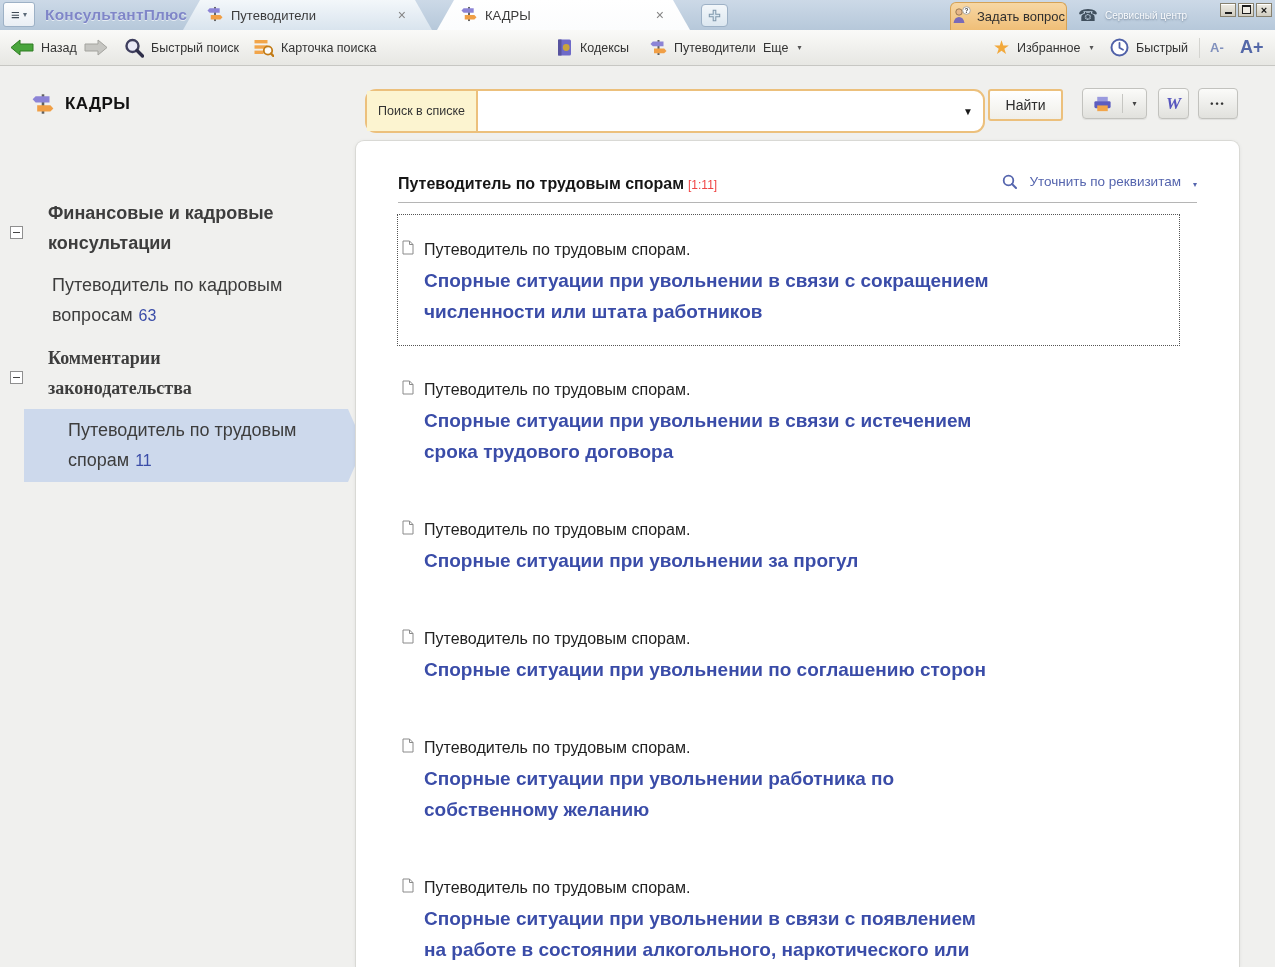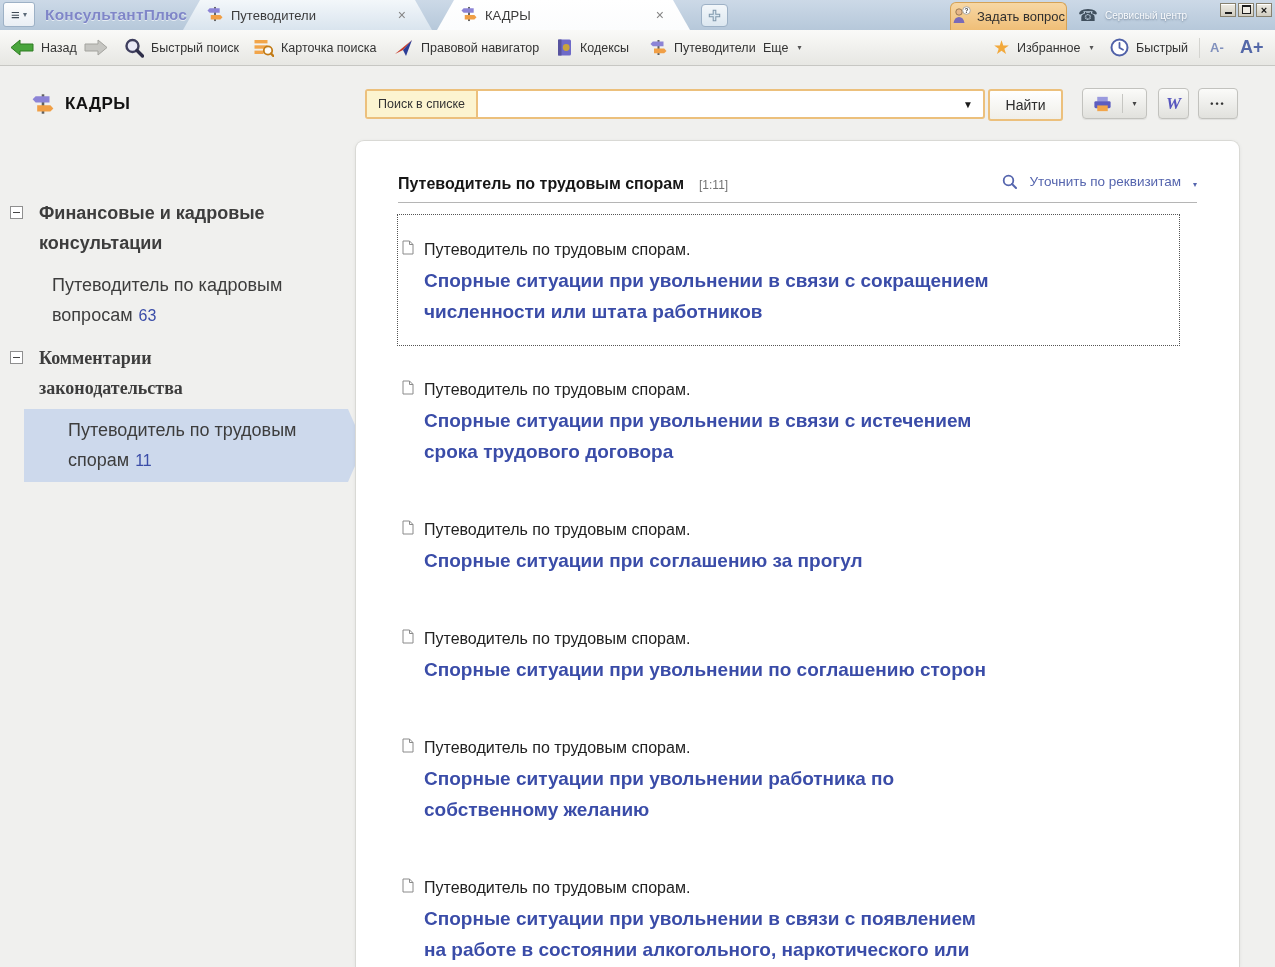--- a/index.html
+++ b/index.html
@@ -47,60 +47,60 @@
     background:linear-gradient(#fafaf8,#e7e7e3);border-bottom:1px solid #c7c7c3;box-sizing:border-box;}
   .tb-item{position:absolute;top:0;height:35px;display:flex;align-items:center;gap:7px;
     font-size:12.5px;color:#333;cursor:pointer;white-space:nowrap;}
   .tb-item .caret{font-size:8px;color:#555;margin-left:2px;}
   .tb-div{position:absolute;left:1199px;top:8px;width:1px;height:20px;background:#d4d4d0;}
   .a-minus{font-size:13px;color:#8191bd;font-weight:bold;}
   .a-plus{font-size:18px;color:#5468a8;font-weight:bold;}
   
   .page-title{position:absolute;left:32px;top:88px;height:32px;display:flex;align-items:center;gap:11px;}
   .page-title .label{font-size:17px;font-weight:bold;color:#121212;letter-spacing:.4px;}
-  .search-group{position:absolute;left:365px;top:89px;width:620px;height:30px;box-sizing:border-box;
-    border:2px solid #ecc07c;border-radius:3px;background:#fff;display:flex;align-items:stretch;}
+  .search-group{position:absolute;left:365px;top:89px;width:620px;height:44px;box-sizing:border-box;
+    border:2px solid #ecc07c;border-radius:11px;background:#fff;display:flex;align-items:stretch;}
   .search-label{background:#fcf4d0;border-right:2px solid #ecc07c;display:flex;align-items:center;
     padding:0 11px;font-size:12.5px;color:#333;white-space:nowrap;}
   .search-input{flex:1;border:none;outline:none;font-size:14px;padding:0 8px;font-family:inherit;background:#fff;min-width:0;}
   .search-drop{width:30px;display:flex;align-items:center;justify-content:center;font-size:10px;color:#1a1a1a;cursor:pointer;}
   .find-btn{position:absolute;left:988px;top:89px;width:75px;height:32px;box-sizing:border-box;
     border:2px solid #ecc07c;border-radius:3px;background:linear-gradient(#ffffff,#f0efe9);
     font-size:14px;color:#2c2c2c;font-family:inherit;cursor:pointer;}
   .gray-btn{position:absolute;top:88px;height:31px;box-sizing:border-box;border:1px solid #c2c2be;border-radius:4px;
     background:linear-gradient(#fbfbf9,#e1e1dd);box-shadow:0 1px 1px rgba(0,0,0,.07);
     display:flex;align-items:center;justify-content:center;cursor:pointer;}
   .print-btn{left:1082px;width:65px;padding:0;}
   .print-main{width:39px;display:flex;align-items:center;justify-content:center;height:100%;}
   .print-sep{width:1px;height:19px;background:#c6c6c2;}
   .print-caret{flex:1;display:flex;align-items:center;justify-content:center;font-size:8px;color:#444;height:100%;}
   .w-btn{left:1158px;width:31px;font-family:"Liberation Serif","DejaVu Serif",serif;
     font-style:italic;font-weight:bold;font-size:17px;color:#5756be;}
   .more-btn{left:1198px;width:40px;font-size:9px;letter-spacing:2px;color:#333;font-weight:bold;}
   
   .sidebar{position:absolute;left:0;top:66px;width:355px;bottom:0;box-sizing:border-box;padding-top:132px;}
-  .tree-node{display:flex;align-items:flex-start;gap:16px;padding-left:10px;margin-bottom:12px;cursor:pointer;}
+  .tree-node{display:flex;align-items:center;gap:25px;padding-left:10px;margin-bottom:12px;cursor:pointer;}
   .tree-node.tight{margin-bottom:6px;font-family:Liberation Serif, serif;}
   .minus-box{width:13px;height:13px;box-sizing:border-box;border:1px solid #8f8f8f;background:#fff;
     margin-top:8px;position:relative;flex:none;cursor:pointer;}
   .minus-box::after{content:"";position:absolute;left:2px;right:2px;top:5px;height:1px;background:#444;}
   .tree-node .lbl{font-size:18px;line-height:30px;font-weight:bold;color:#3d3d3d;white-space:pre-line;}
   .tree-child{padding-left:52px;margin-bottom:12px;font-size:18px;line-height:30px;color:#3d3d3d;cursor:pointer;}
   .tree-child .lbl{white-space:pre-line;display:inline;}
   .tree-child .count{color:#3a4ca8;font-size:16px;margin-left:6px;}
   .tree-child.selected{margin-left:24px;padding:6px 20px 6px 44px;width:340px;box-sizing:border-box;
     background:#cdd9ec;margin-bottom:0;
     clip-path:polygon(0 0,calc(100% - 16px) 0,100% 50%,calc(100% - 16px) 100%,0 100%);}
   
   .content{position:absolute;left:355px;top:140px;width:885px;bottom:0;box-sizing:border-box;
     background:#fff;border:1px solid #d9d9d5;border-bottom:none;border-radius:9px 9px 0 0;
     box-shadow:0 1px 4px rgba(0,0,0,.06);}
   .content-header{display:flex;align-items:baseline;padding:33px 42px 9px;}
   .ch-title{font-size:16px;font-weight:bold;color:#161616;}
-  .ch-range{font-size:12px;color:#737373;margin-left:15px;}
+  .ch-range{font-size:12px;color:#ef4444;margin-left:4px;}
   .refine{margin-left:auto;display:flex;align-items:flex-end;gap:12px;color:#5565ae;font-size:13.5px;cursor:pointer;}
   .refine .caret{font-size:8px;color:#5565ae;}
   .separator{height:1px;background:#b5b5b5;margin:0 42px 11px;}
   .items{padding:0 59px 0 41px;}
   .item{position:relative;border:1px dotted transparent;padding:19px 10px 18px 26px;margin-bottom:8px;}
   .item.focused{border-color:#555;}
   .doc-icon{position:absolute;left:4px;top:25px;}
   .item-title{font-size:16px;line-height:31px;color:#212121;}
   .item-link{font-size:19px;line-height:31px;color:#3a4ca8;white-space:pre-line;cursor:pointer;font-weight:bold;}
 </style>
@@ -196,27 +196,20 @@
   <div class="tb-item" style="left:254px">
     <svg width="20" height="19" viewBox="0 0 20 19">
       <rect x="0.5" y="2" width="13" height="3.4" fill="#f2a54a"></rect>
       <rect x="0.5" y="7.3" width="13" height="3.4" fill="#f2a54a"></rect>
       <rect x="0.5" y="12.6" width="9" height="3.4" fill="#f2a54a"></rect>
       <circle cx="14" cy="12.5" r="4.2" fill="rgba(255,255,255,.8)" stroke="#c27b16" stroke-width="1.8"></circle>
       <line x1="17" y1="15.5" x2="19.3" y2="18" stroke="#c27b16" stroke-width="2.4" stroke-linecap="round"></line>
     </svg>
     <span>Карточка поиска</span>
   </div>
-  <div class="tb-item" style="left:394px">
-    <svg width="20" height="18" viewBox="0 0 20 18">
-      <polygon points="1,15 18,1 9,11" fill="#c93a28"></polygon>
-      <polygon points="9,11 18,1 12,17" fill="#2c3d96"></polygon>
-    </svg>
-    <span>Правовой навигатор</span>
-  </div>
   <div class="tb-item" style="left:556px">
     <svg width="17" height="19" viewBox="0 0 17 19">
       <rect x="2" y="1.5" width="13" height="16" rx="1.5" fill="#6e6ac8"></rect>
       <rect x="2" y="1.5" width="3.5" height="16" fill="#57539e"></rect>
       <circle cx="10.2" cy="9.5" r="3.4" fill="#c9a43c"></circle>
     </svg>
     <span>Кодексы</span>
   </div>
   <div class="tb-item" style="left:650px">
     <svg width="17" height="17" viewBox="0 0 17 17">
@@ -348,21 +341,21 @@
     </div>
 
     <div class="item">
       <span class="doc-icon">
         <svg width="12" height="15" viewBox="0 0 12 15">
             <path d="M1 1 h6.5 l3.5 3.5 v9.5 h-10 z" fill="#fff" stroke="#8a8a8a"></path>
             <path d="M7.5 1 v3.5 h3.5" fill="none" stroke="#8a8a8a"></path>
           </svg>
       </span>
       <div class="item-title">Путеводитель по трудовым спорам.</div>
-      <div class="item-link">Спорные ситуации при соглашению за прогул</div>
+      <div class="item-link">Спорные ситуации при увольнении за прогул</div>
     </div>
 
     <div class="item">
       <span class="doc-icon">
         <svg width="12" height="15" viewBox="0 0 12 15">
             <path d="M1 1 h6.5 l3.5 3.5 v9.5 h-10 z" fill="#fff" stroke="#8a8a8a"></path>
             <path d="M7.5 1 v3.5 h3.5" fill="none" stroke="#8a8a8a"></path>
           </svg>
       </span>
       <div class="item-title">Путеводитель по трудовым спорам.</div>

